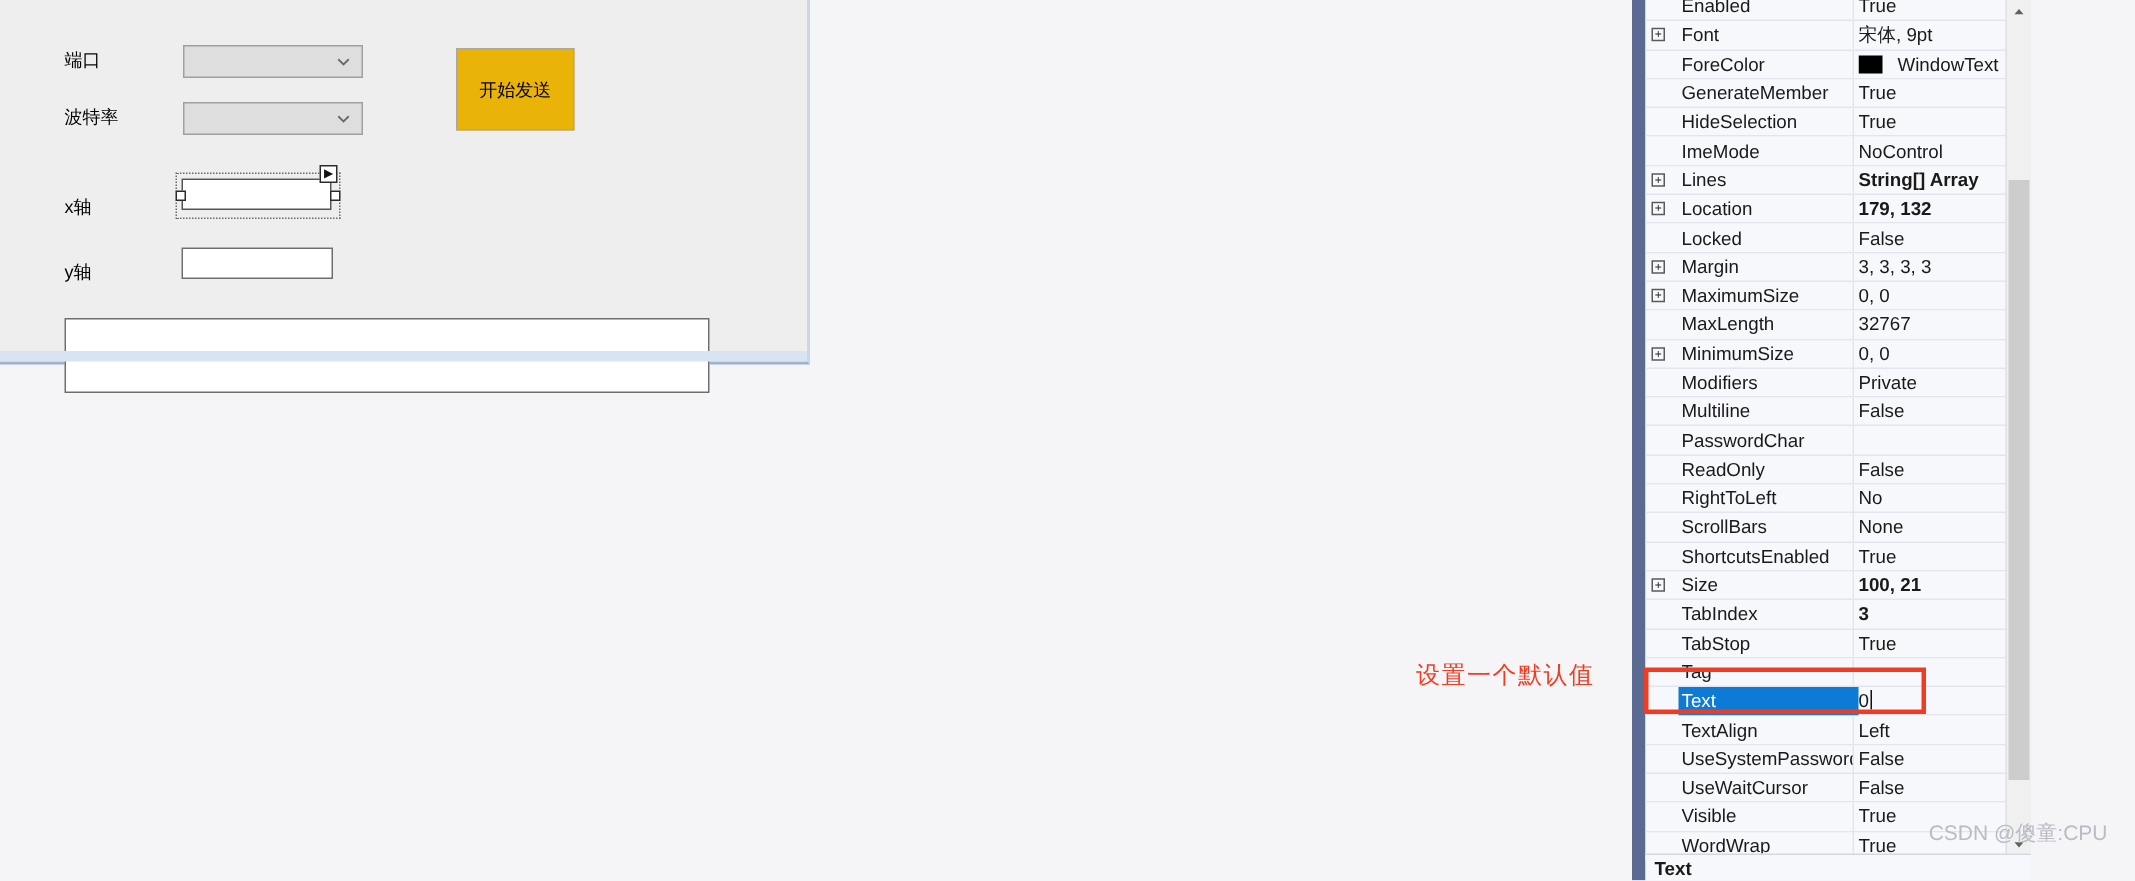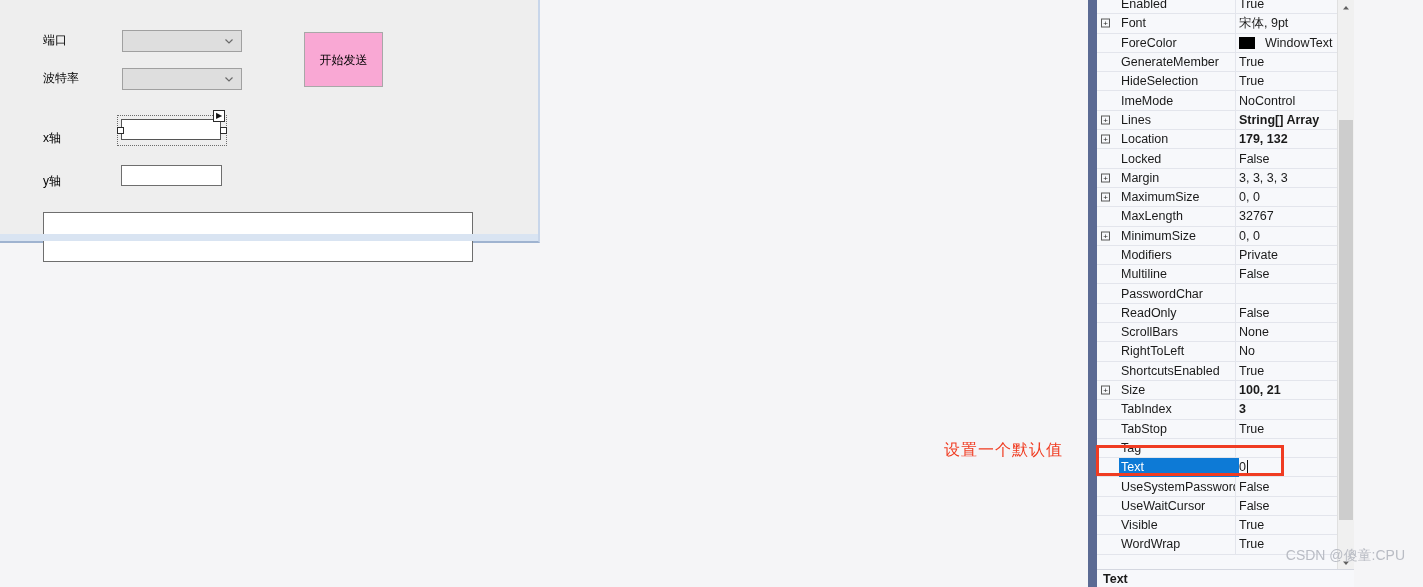--- a/index.html
+++ b/index.html
@@ -60,21 +60,21 @@
     top: 50%;
     transform: translateY(-50%);
     width: 10px;
     height: 10px;
   }
   .combo .chev svg { display: block; }
 
   .send-button {
     position: absolute;
     box-sizing: border-box;
-    background: #f9a8d4;
+    background: #eab308;
     border: 1px solid #a8a8a8;
     font-size: 12px;
     color: #000;
     display: flex;
     align-items: center;
     justify-content: center;
     line-height: 14px;
   }
 
   .textbox {
@@ -465,27 +465,27 @@
           <div class="prop-name">PasswordChar</div>
           <div class="prop-val"><span></span></div>
         </div>
         <div class="prop-row">
           <div class="prop-divider"></div>
           <div class="prop-name">ReadOnly</div>
           <div class="prop-val"><span>False</span></div>
         </div>
         <div class="prop-row">
           <div class="prop-divider"></div>
+          <div class="prop-name">RightToLeft</div>
+          <div class="prop-val"><span>No</span></div>
+        </div>
+        <div class="prop-row">
+          <div class="prop-divider"></div>
           <div class="prop-name">ScrollBars</div>
           <div class="prop-val"><span>None</span></div>
-        </div>
-        <div class="prop-row">
-          <div class="prop-divider"></div>
-          <div class="prop-name">RightToLeft</div>
-          <div class="prop-val"><span>No</span></div>
         </div>
         <div class="prop-row">
           <div class="prop-divider"></div>
           <div class="prop-name">ShortcutsEnabled</div>
           <div class="prop-val"><span>True</span></div>
         </div>
         <div class="prop-row bold">
           <div class="prop-divider"></div>
           <div class="prop-expander">+</div>
           <div class="prop-name">Size</div>
@@ -508,20 +508,25 @@
         </div>
         <div class="prop-row selected">
           <div class="prop-divider"></div>
           <div class="prop-name">Text</div>
           <div class="prop-val"><span>0</span><span class="edit-caret"></span></div>
           <div class="prop-dropdown-btn">
             <svg width="10" height="10" viewBox="0 0 10 10">
               <path d="M1.5 3.5 L5 7 L8.5 3.5" fill="none" stroke="#555" stroke-width="1.3"></path>
             </svg>
           </div>
+        </div>
+        <div class="prop-row">
+          <div class="prop-divider"></div>
+          <div class="prop-name">TextAlign</div>
+          <div class="prop-val"><span>Left</span></div>
         </div>
         <div class="prop-row">
           <div class="prop-divider"></div>
           <div class="prop-name">UseSystemPasswordChar</div>
           <div class="prop-val"><span>False</span></div>
         </div>
         <div class="prop-row">
           <div class="prop-divider"></div>
           <div class="prop-name">UseWaitCursor</div>
           <div class="prop-val"><span>False</span></div>

